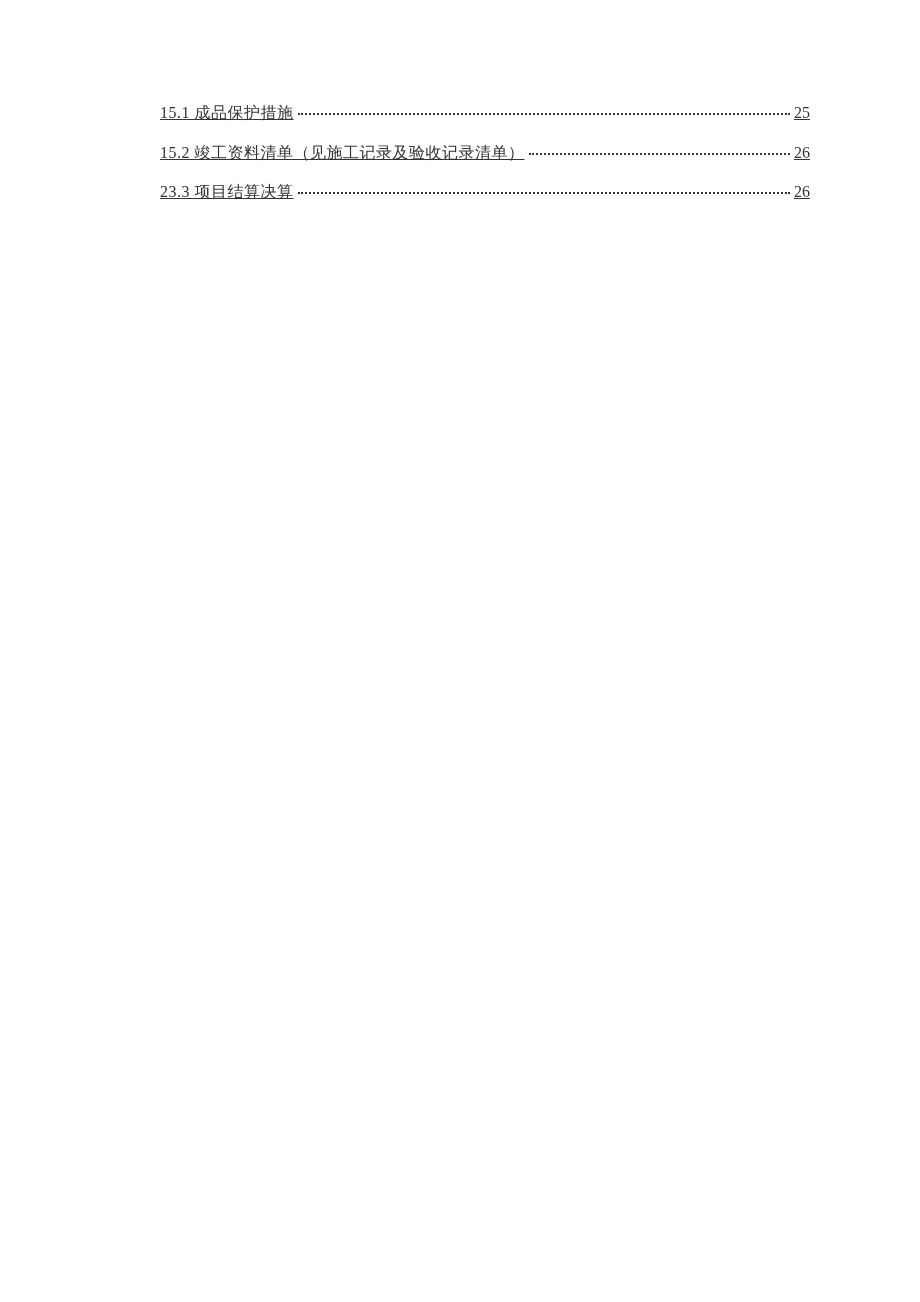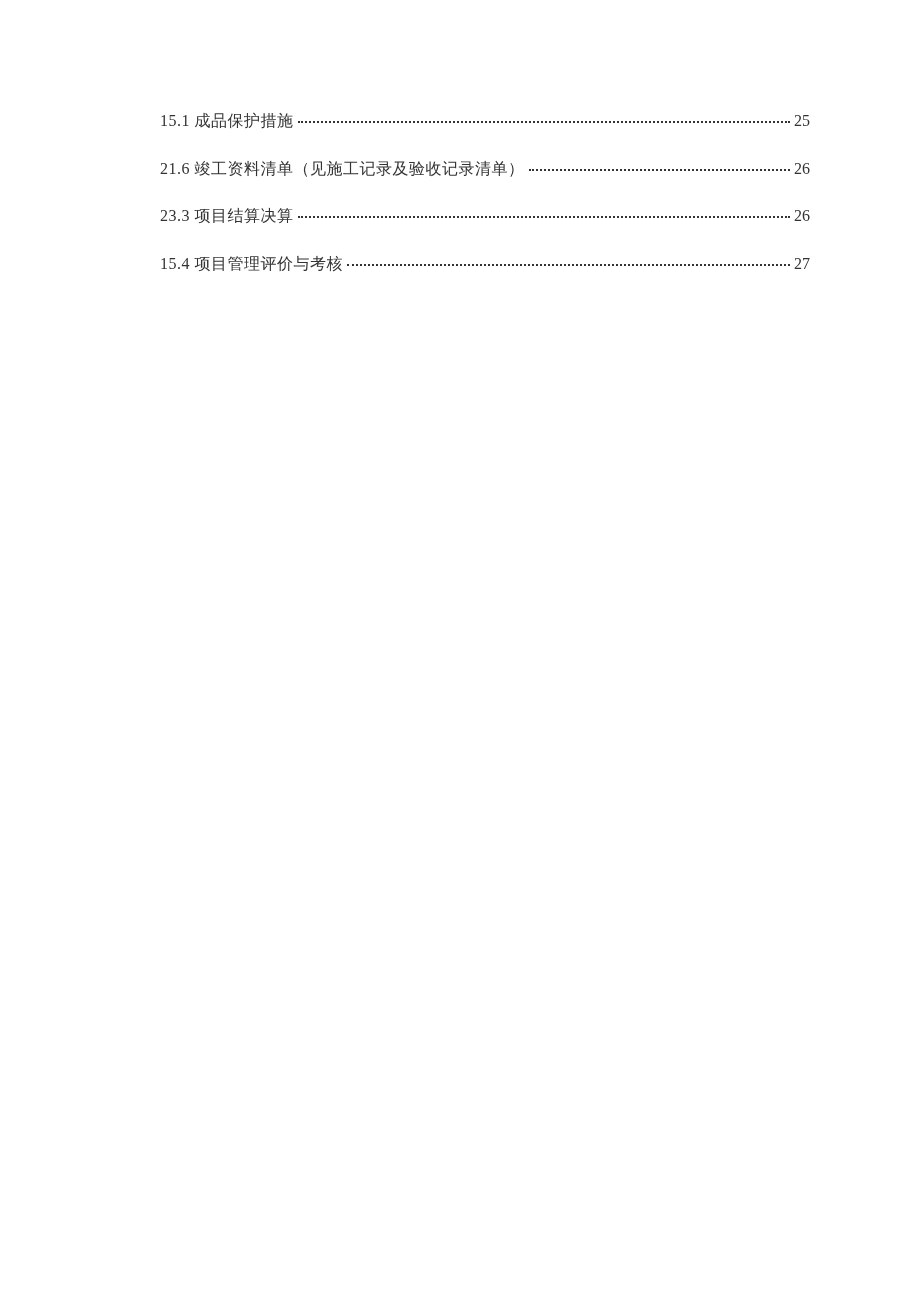--- a/index.html
+++ b/index.html
@@ -17,55 +17,50 @@
     .page {
       padding: 100px 110px 0 160px;
     }
     .toc-entry {
       display: flex;
       align-items: baseline;
       margin-bottom: 14px;
       font-size: 16px;
       color: #333333;
       line-height: 1.6;
+      text-decoration: underline;
     }
     .toc-label {
       white-space: nowrap;
       letter-spacing: 0.5px;
     }
     .toc-dots {
       flex: 1;
       border-bottom: 2px dotted #333333;
       margin: 0 4px 4px 4px;
       min-width: 20px;
       position: relative;
       top: -3px;
     }
     .toc-page {
       white-space: nowrap;
-      margin-top: 8px;
     }
   </style>
 </head>
 <body>
 
 <div class="page">
   <div class="toc-entry">
     <span class="toc-label">15.1 成品保护措施</span>
     <span class="toc-dots"></span>
     <span class="toc-page">25</span>
   </div>
   <div class="toc-entry">
-    <span class="toc-label">21.6 竣工资料清单（见施工记录及验收记录清单）</span>
+    <span class="toc-label">15.2 竣工资料清单（见施工记录及验收记录清单）</span>
     <span class="toc-dots"></span>
     <span class="toc-page">26</span>
   </div>
   <div class="toc-entry">
     <span class="toc-label">23.3 项目结算决算</span>
     <span class="toc-dots"></span>
     <span class="toc-page">26</span>
   </div>
-  <div class="toc-entry">
-    <span class="toc-label">15.4 项目管理评价与考核</span>
-    <span class="toc-dots"></span>
-    <span class="toc-page">27</span>
-  </div>
 </div>
 
 </body></html>

